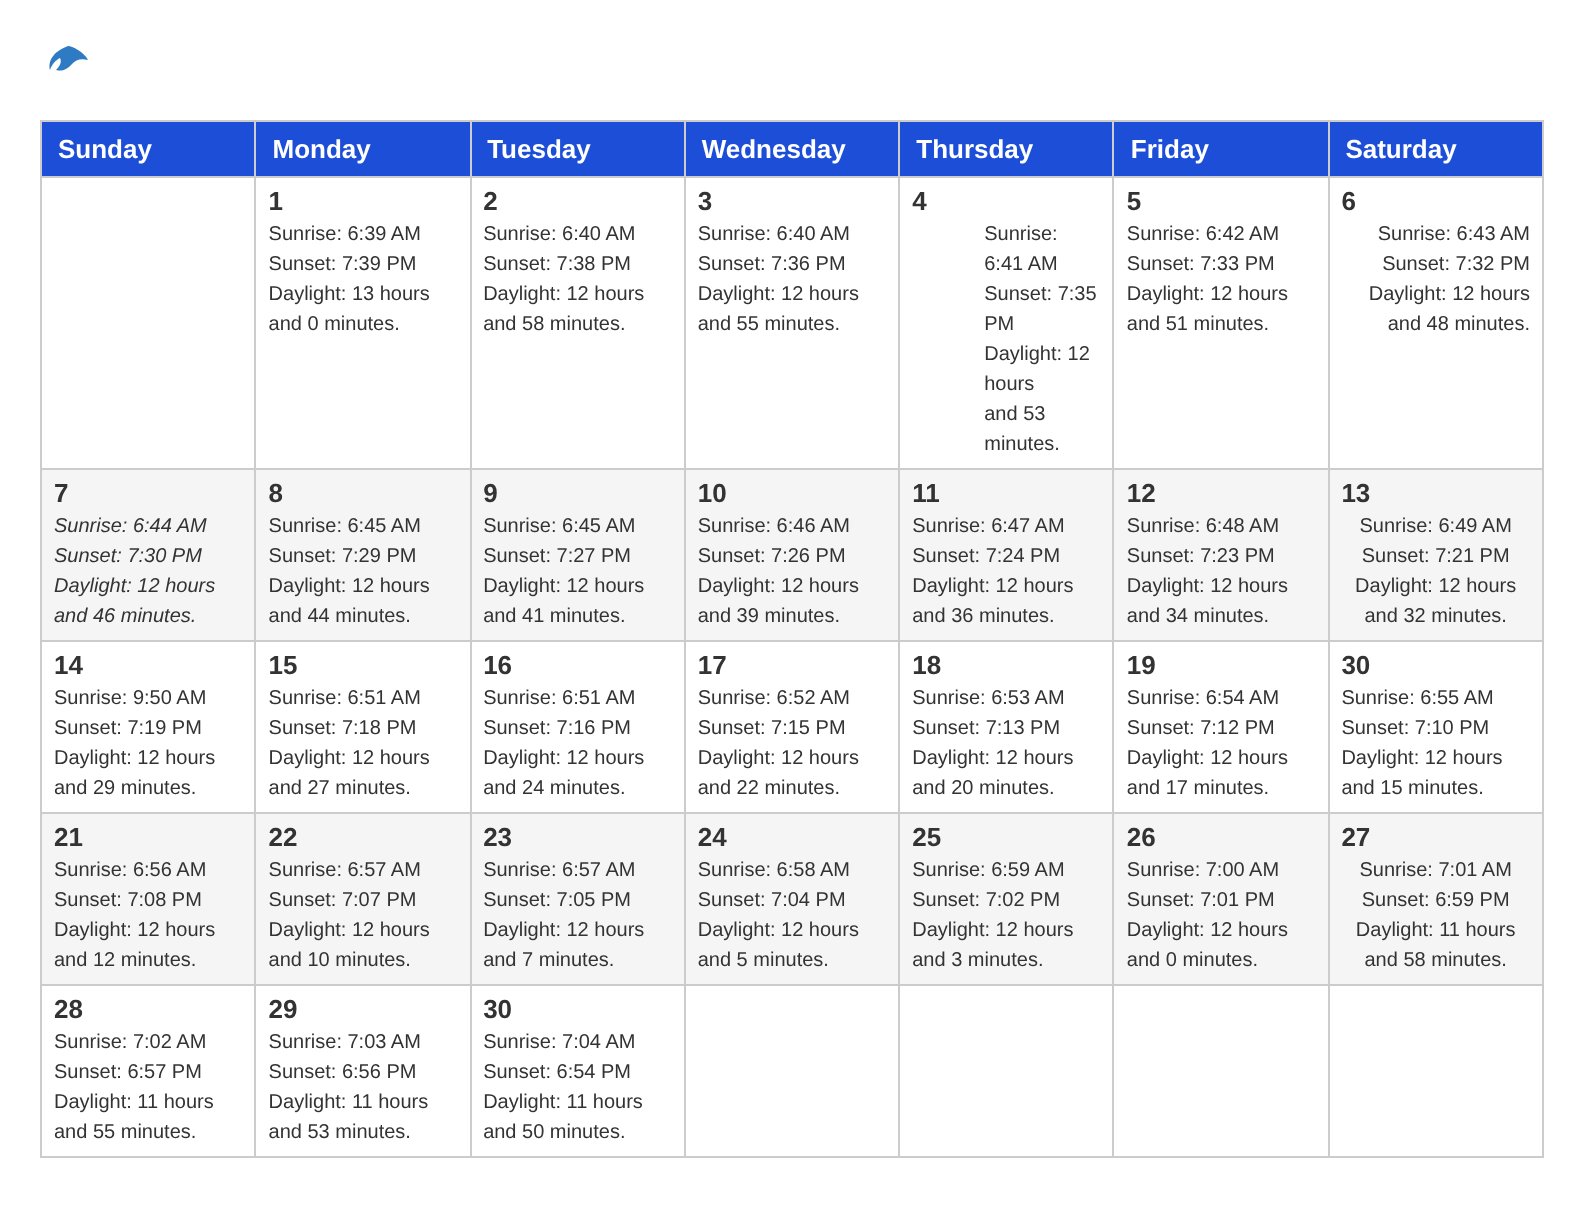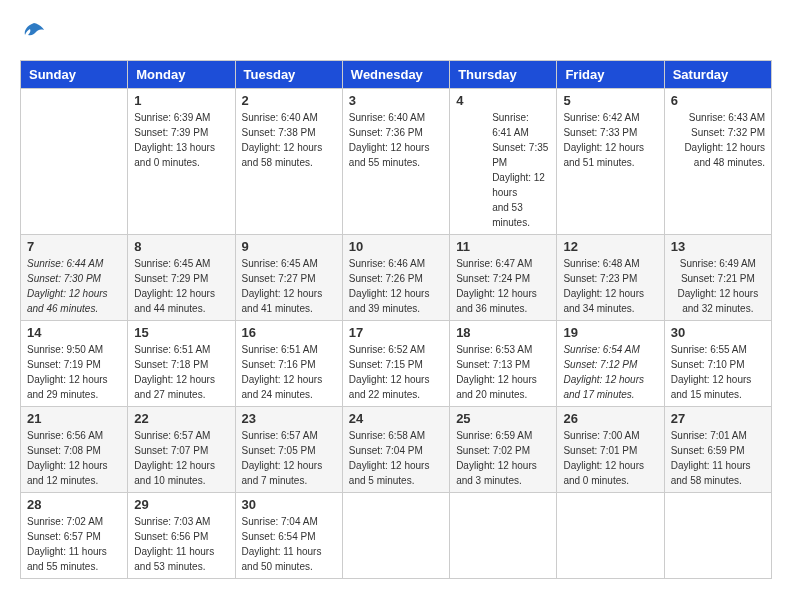--- a/index.html
+++ b/index.html
@@ -252,21 +252,21 @@
         </td>
         <td>
           <span class="day-num">18</span>
           <div class="day-info" style="white-space: pre-line;">Sunrise: 6:53 AM
 Sunset: 7:13 PM
 Daylight: 12 hours
 and 20 minutes.</div>
         </td>
         <td>
           <span class="day-num">19</span>
-          <div class="day-info" style="white-space: pre-line; font-style: italic;">Sunrise: 6:54 AM
+          <div class="day-info" style="white-space: pre-line;">Sunrise: 6:54 AM
 Sunset: 7:12 PM
 Daylight: 12 hours
 and 17 minutes.</div>
         </td>
         <td>
           <span class="day-num">30</span>
           <div class="day-info" style="white-space: pre-line;">Sunrise: 6:55 AM
 Sunset: 7:10 PM
 Daylight: 12 hours
 and 15 minutes.</div>
@@ -310,21 +310,21 @@
         </td>
         <td>
           <span class="day-num">26</span>
           <div class="day-info" style="white-space: pre-line;">Sunrise: 7:00 AM
 Sunset: 7:01 PM
 Daylight: 12 hours
 and 0 minutes.</div>
         </td>
         <td>
           <span class="day-num">27</span>
-          <div class="day-info" style="white-space: pre-line;">Sunrise: 7:01 AM
+          <div class="day-info" style="white-space: pre-line; text-align: center;">Sunrise: 7:01 AM
 Sunset: 6:59 PM
 Daylight: 11 hours
 and 58 minutes.</div>
         </td>
       </tr>
       <tr>
         <td>
           <span class="day-num">28</span>
           <div class="day-info" style="white-space: pre-line;">Sunrise: 7:02 AM
 Sunset: 6:57 PM

